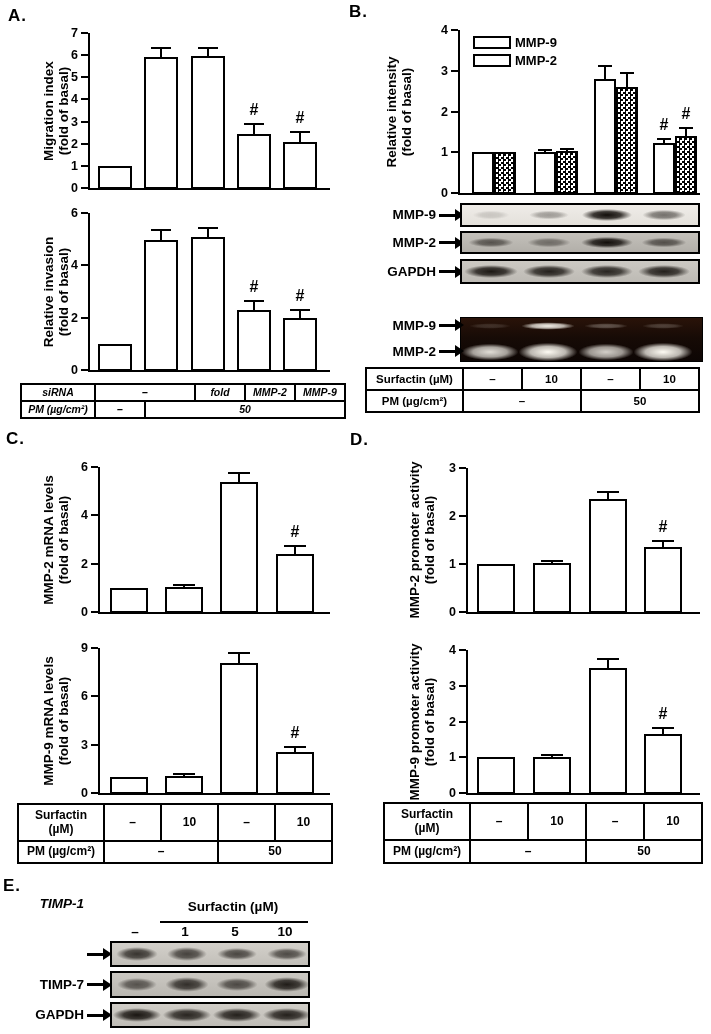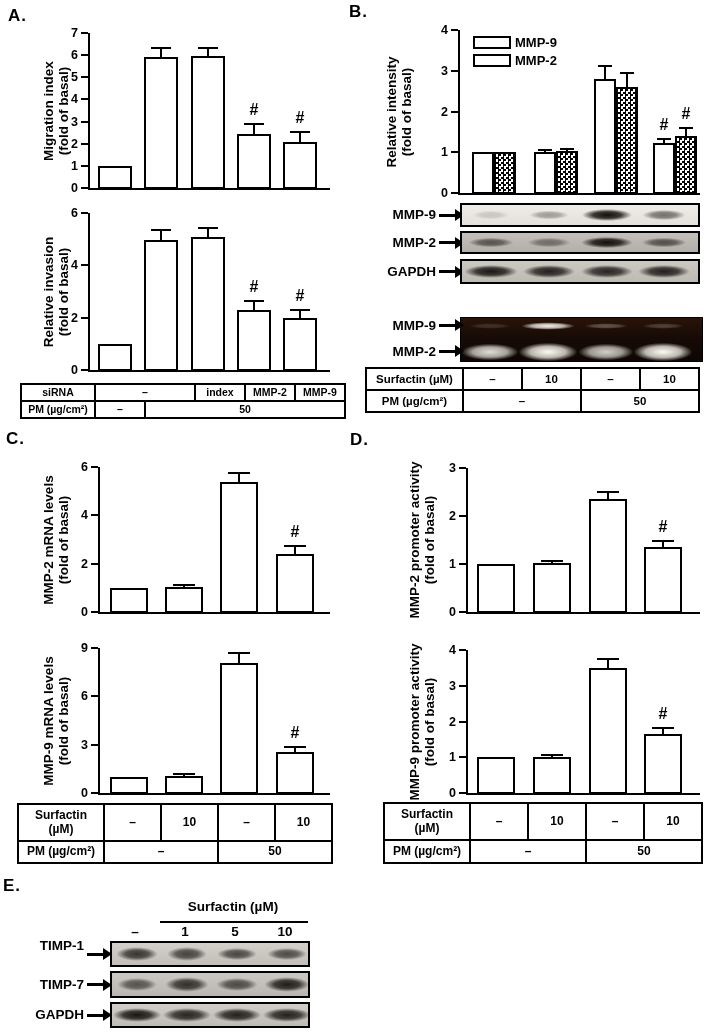--- a/index.html
+++ b/index.html
@@ -228,25 +228,25 @@
     <div class="vline" style="left: 551px; top: 755.82px; width: 2px; height: 4.715px;"></div>
     <div class="hline" style="left: 541px; top: 753.82px; width: 22px; height: 2px;"></div>
     <div class="bar" style="left: 533px; top: 756.535px; width: 38px; height: 37.465px;"></div>
     <div class="vline" style="left: 607px; top: 660.01px; width: 2px; height: 11.865px;"></div>
     <div class="hline" style="left: 597px; top: 658.01px; width: 22px; height: 2px;"></div>
     <div class="bar" style="left: 589px; top: 667.875px; width: 38px; height: 126.125px;"></div>
     <div class="vline" style="left: 662px; top: 728.65px; width: 2px; height: 9.3625px;"></div>
     <div class="hline" style="left: 652px; top: 726.65px; width: 22px; height: 2px;"></div>
     <div class="bar" style="left: 644px; top: 734.013px; width: 38px; height: 59.9875px;"></div>
     <div class="sig" style="left: 651px; top: 704.65px; width: 24px;">#</div>
-    <div class="tbl" style="left: 20px; top: 383px;">
+    <div class="tbl" style="left: 20px; top: 383px; font-style: italic;">
       <div class="trow" style="height: 15px;">
         <div class="tcell" style="width: 72px; font-size: 10.5px;">siRNA</div>
         <div class="tcell" style="width: 98px; font-size: 10.5px;">–</div>
-        <div class="tcell" style="width: 48px; font-size: 10.5px;">index</div>
+        <div class="tcell" style="width: 48px; font-size: 10.5px;">fold</div>
         <div class="tcell" style="width: 48px; font-size: 10.5px;">MMP-2</div>
         <div class="tcell" style="width: 48px; font-size: 10.5px;">MMP-9</div>
       </div>
       <div class="trow" style="height: 15px;">
         <div class="tcell" style="width: 72px; font-size: 10.5px;">PM (µg/cm²)</div>
         <div class="tcell" style="width: 48px; font-size: 10.5px;">–</div>
         <div class="tcell" style="width: 198px; font-size: 10.5px;">50</div>
       </div>
     </div>
     <div class="tbl" style="left: 365px; top: 367px;">
@@ -330,21 +330,21 @@
     <div class="blotlabel" style="left: 356px; top: 318px; width: 80px;">MMP-9</div>
     <div class="arr" style="left: 439px; top: 323.5px; width: 17px;"></div>
     <div class="blotlabel" style="left: 356px; top: 344px; width: 80px;">MMP-2</div>
     <div class="arr" style="left: 439px; top: 349.5px; width: 17px;"></div>
     <div class="eheader" style="left: 233px; top: 899px;">Surfactin (µM)</div>
     <div class="hline" style="left: 160px; top: 921px; width: 148px; height: 2px;"></div>
     <div class="lanelabel" style="left: 135px; top: 924px;">–</div>
     <div class="lanelabel" style="left: 185px; top: 924px;">1</div>
     <div class="lanelabel" style="left: 235px; top: 924px;">5</div>
     <div class="lanelabel" style="left: 285px; top: 924px;">10</div>
-    <div class="blotlabel" style="left: 4px; top: 938px; width: 80px;">TIMP-1</div>
+    <div class="blotlabel" style="left: 4px; top: 896px; width: 80px; font-style: italic;">TIMP-1</div>
     <div class="arr" style="left: 87px; top: 952.5px; width: 17px;"></div>
     <div class="blotbox" style="left: 110px; top: 941px; width: 200px; height: 26px; background: linear-gradient(rgb(211, 208, 202), rgb(194, 191, 185));">
       <div class="band" style="left: 1.24px; top: calc(50% - 7.84px); width: 47.52px; height: 15.68px; background: radial-gradient(closest-side, rgba(18, 14, 10, 0.8) 0%, rgba(18, 14, 10, 0.64) 48%, rgba(18, 14, 10, 0) 86%); filter: blur(0.7px);"></div>
       <div class="band" style="left: 51.856px; top: calc(50% - 7.56px); width: 46.288px; height: 15.12px; background: radial-gradient(closest-side, rgba(18, 14, 10, 0.72) 0%, rgba(18, 14, 10, 0.58) 48%, rgba(18, 14, 10, 0) 86%); filter: blur(0.7px);"></div>
       <div class="band" style="left: 102.01px; top: calc(50% - 7.49px); width: 45.98px; height: 14.98px; background: radial-gradient(closest-side, rgba(18, 14, 10, 0.7) 0%, rgba(18, 14, 10, 0.56) 48%, rgba(18, 14, 10, 0) 86%); filter: blur(0.7px);"></div>
       <div class="band" style="left: 152.164px; top: calc(50% - 7.42px); width: 45.672px; height: 14.84px; background: radial-gradient(closest-side, rgba(18, 14, 10, 0.68) 0%, rgba(18, 14, 10, 0.54) 48%, rgba(18, 14, 10, 0) 86%); filter: blur(0.7px);"></div>
     </div>
     <div class="blotlabel" style="left: 4px; top: 976.5px; width: 80px;">TIMP-7</div>
     <div class="arr" style="left: 87px; top: 983px; width: 17px;"></div>
     <div class="blotbox" style="left: 110px; top: 971px; width: 200px; height: 27px; background: linear-gradient(rgb(203, 200, 194), rgb(186, 183, 177));">

